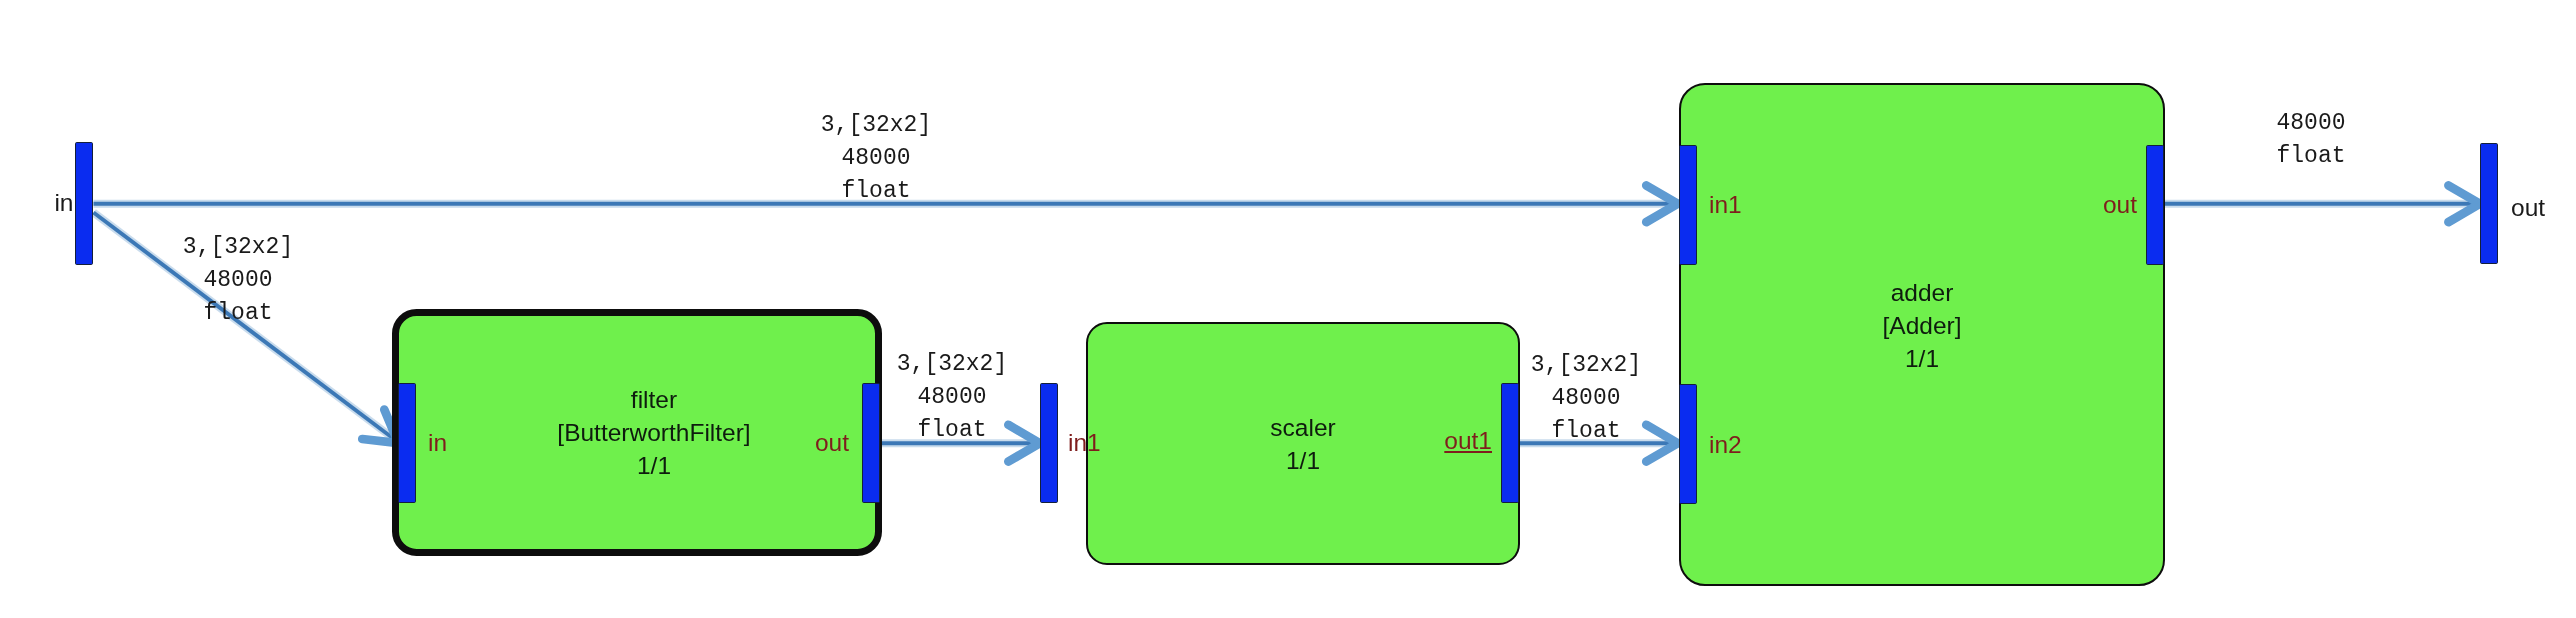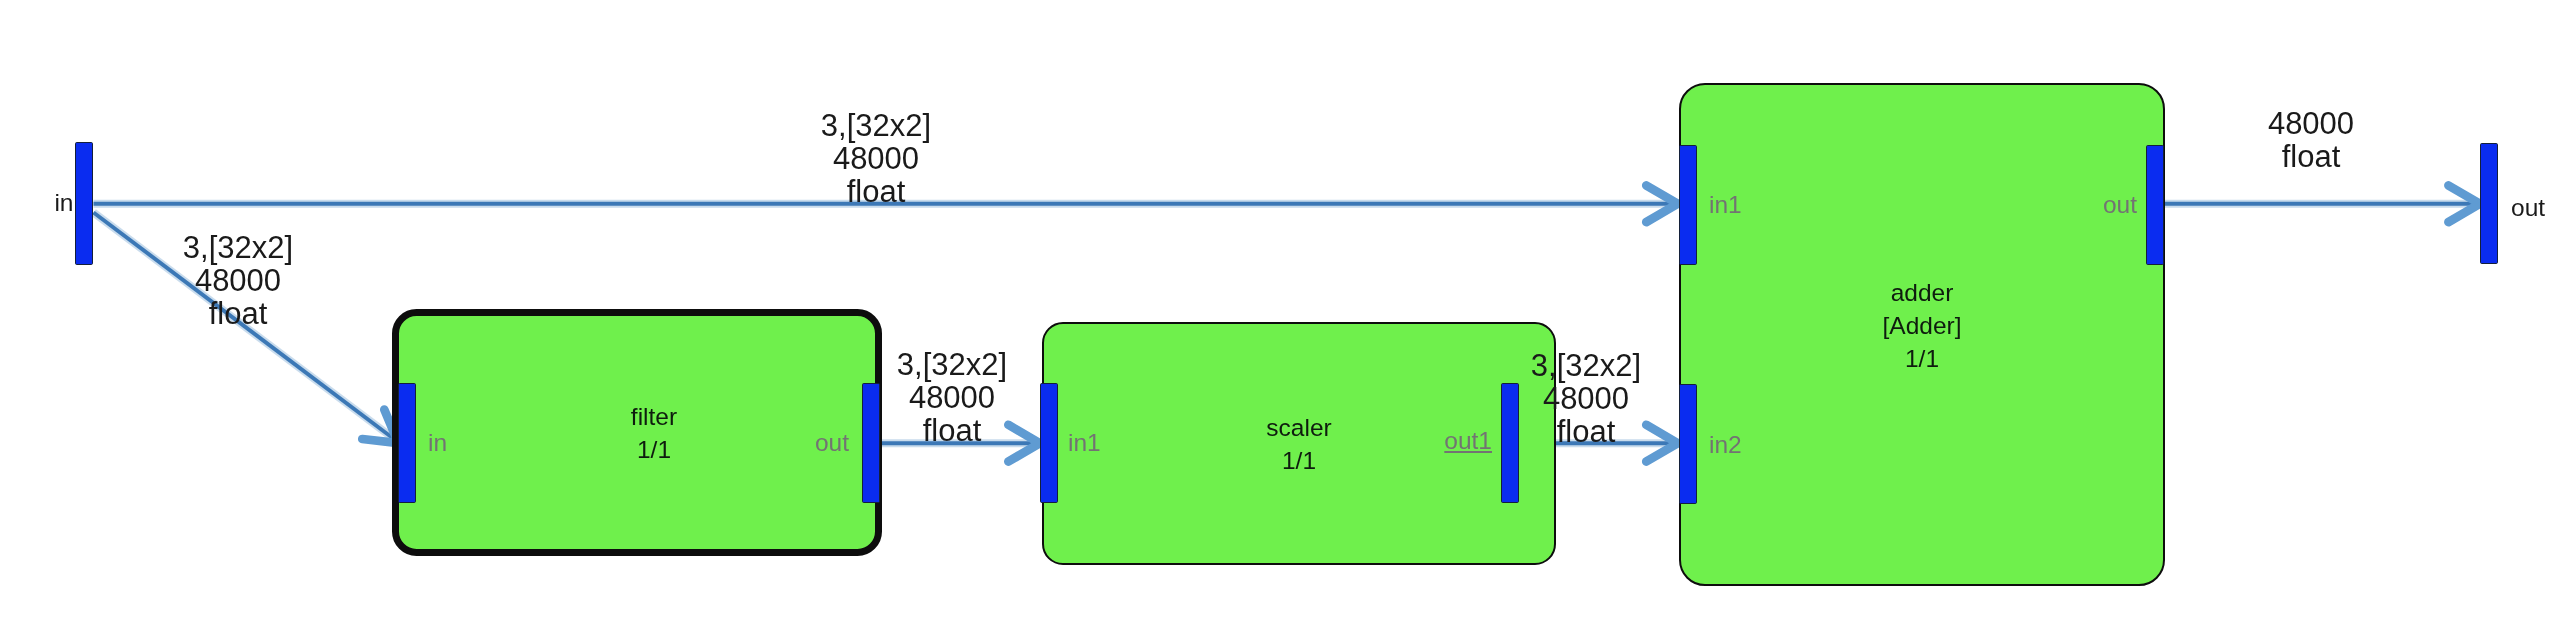--- a/index.html
+++ b/index.html
@@ -35,32 +35,33 @@
     width:17.5px;height:120px;
     background:#0a2cf0;
     border:1.7px solid #14203a;
     box-sizing:border-box;
     border-radius:1.7px;
   }
   .terminal{height:123px;}
   .port-label{
     position:absolute;
     font-size:24.5px;line-height:24.5px;
-    color:#737373;
+    color:#7f1d1d;
     white-space:nowrap;
   }
   .alignr{text-align:right;width:61px;}
   .edge-label{
     position:absolute;
     width:262px;
     text-align:center;
-    font-size:31px;line-height:33px;
+    font-size:23px;line-height:33px;
     color:#1a1a1a;
     pointer-events:none;
     white-space:nowrap;
+    font-family:Liberation Mono, monospace;
   }
   .term-label{
     position:absolute;
     font-size:24.5px;line-height:24.5px;
     color:#1a1a1a;
     white-space:nowrap;
   }
 </style>
 </head>
 <body>
@@ -97,29 +98,30 @@
 
   <div class="term-label" style="left:17.5px;top:191px;width:56px;text-align:right;">in</div>
   <div class="port terminal" style="left:75px;top:142px;width:18.4px;"></div>
 
   <div class="port terminal" style="left:2480px;top:143px;height:121px;"></div>
   <div class="term-label" style="left:2511px;top:196px;">out</div>
 
   <div class="block selected" style="left:392px;top:309px;width:490px;height:247px;padding-left:34px;">
     <div class="block-label">
       <div>filter</div>
+      <div>[ButterworthFilter]</div>
       <div>1/1</div>
     </div>
   </div>
   <div class="port" style="left:398px;top:383px;"></div>
   <div class="port" style="left:862px;top:383px;"></div>
   <div class="port-label" style="left:428px;top:431px;">in</div>
   <div class="port-label alignr" style="left:788px;top:431px;">out</div>
 
-  <div class="block" style="left:1042px;top:322px;width:514px;height:243px;">
+  <div class="block" style="left:1086px;top:322px;width:434px;height:243px;">
     <div class="block-label">
       <div>scaler</div>
       <div>1/1</div>
     </div>
   </div>
   <div class="port" style="left:1040px;top:383px;"></div>
   <div class="port" style="left:1501px;top:383px;"></div>
   <div class="port-label" style="left:1068px;top:431px;">in1</div>
   <div class="port-label alignr" style="left:1431px;top:429px;text-decoration:underline;">out1</div>
 

